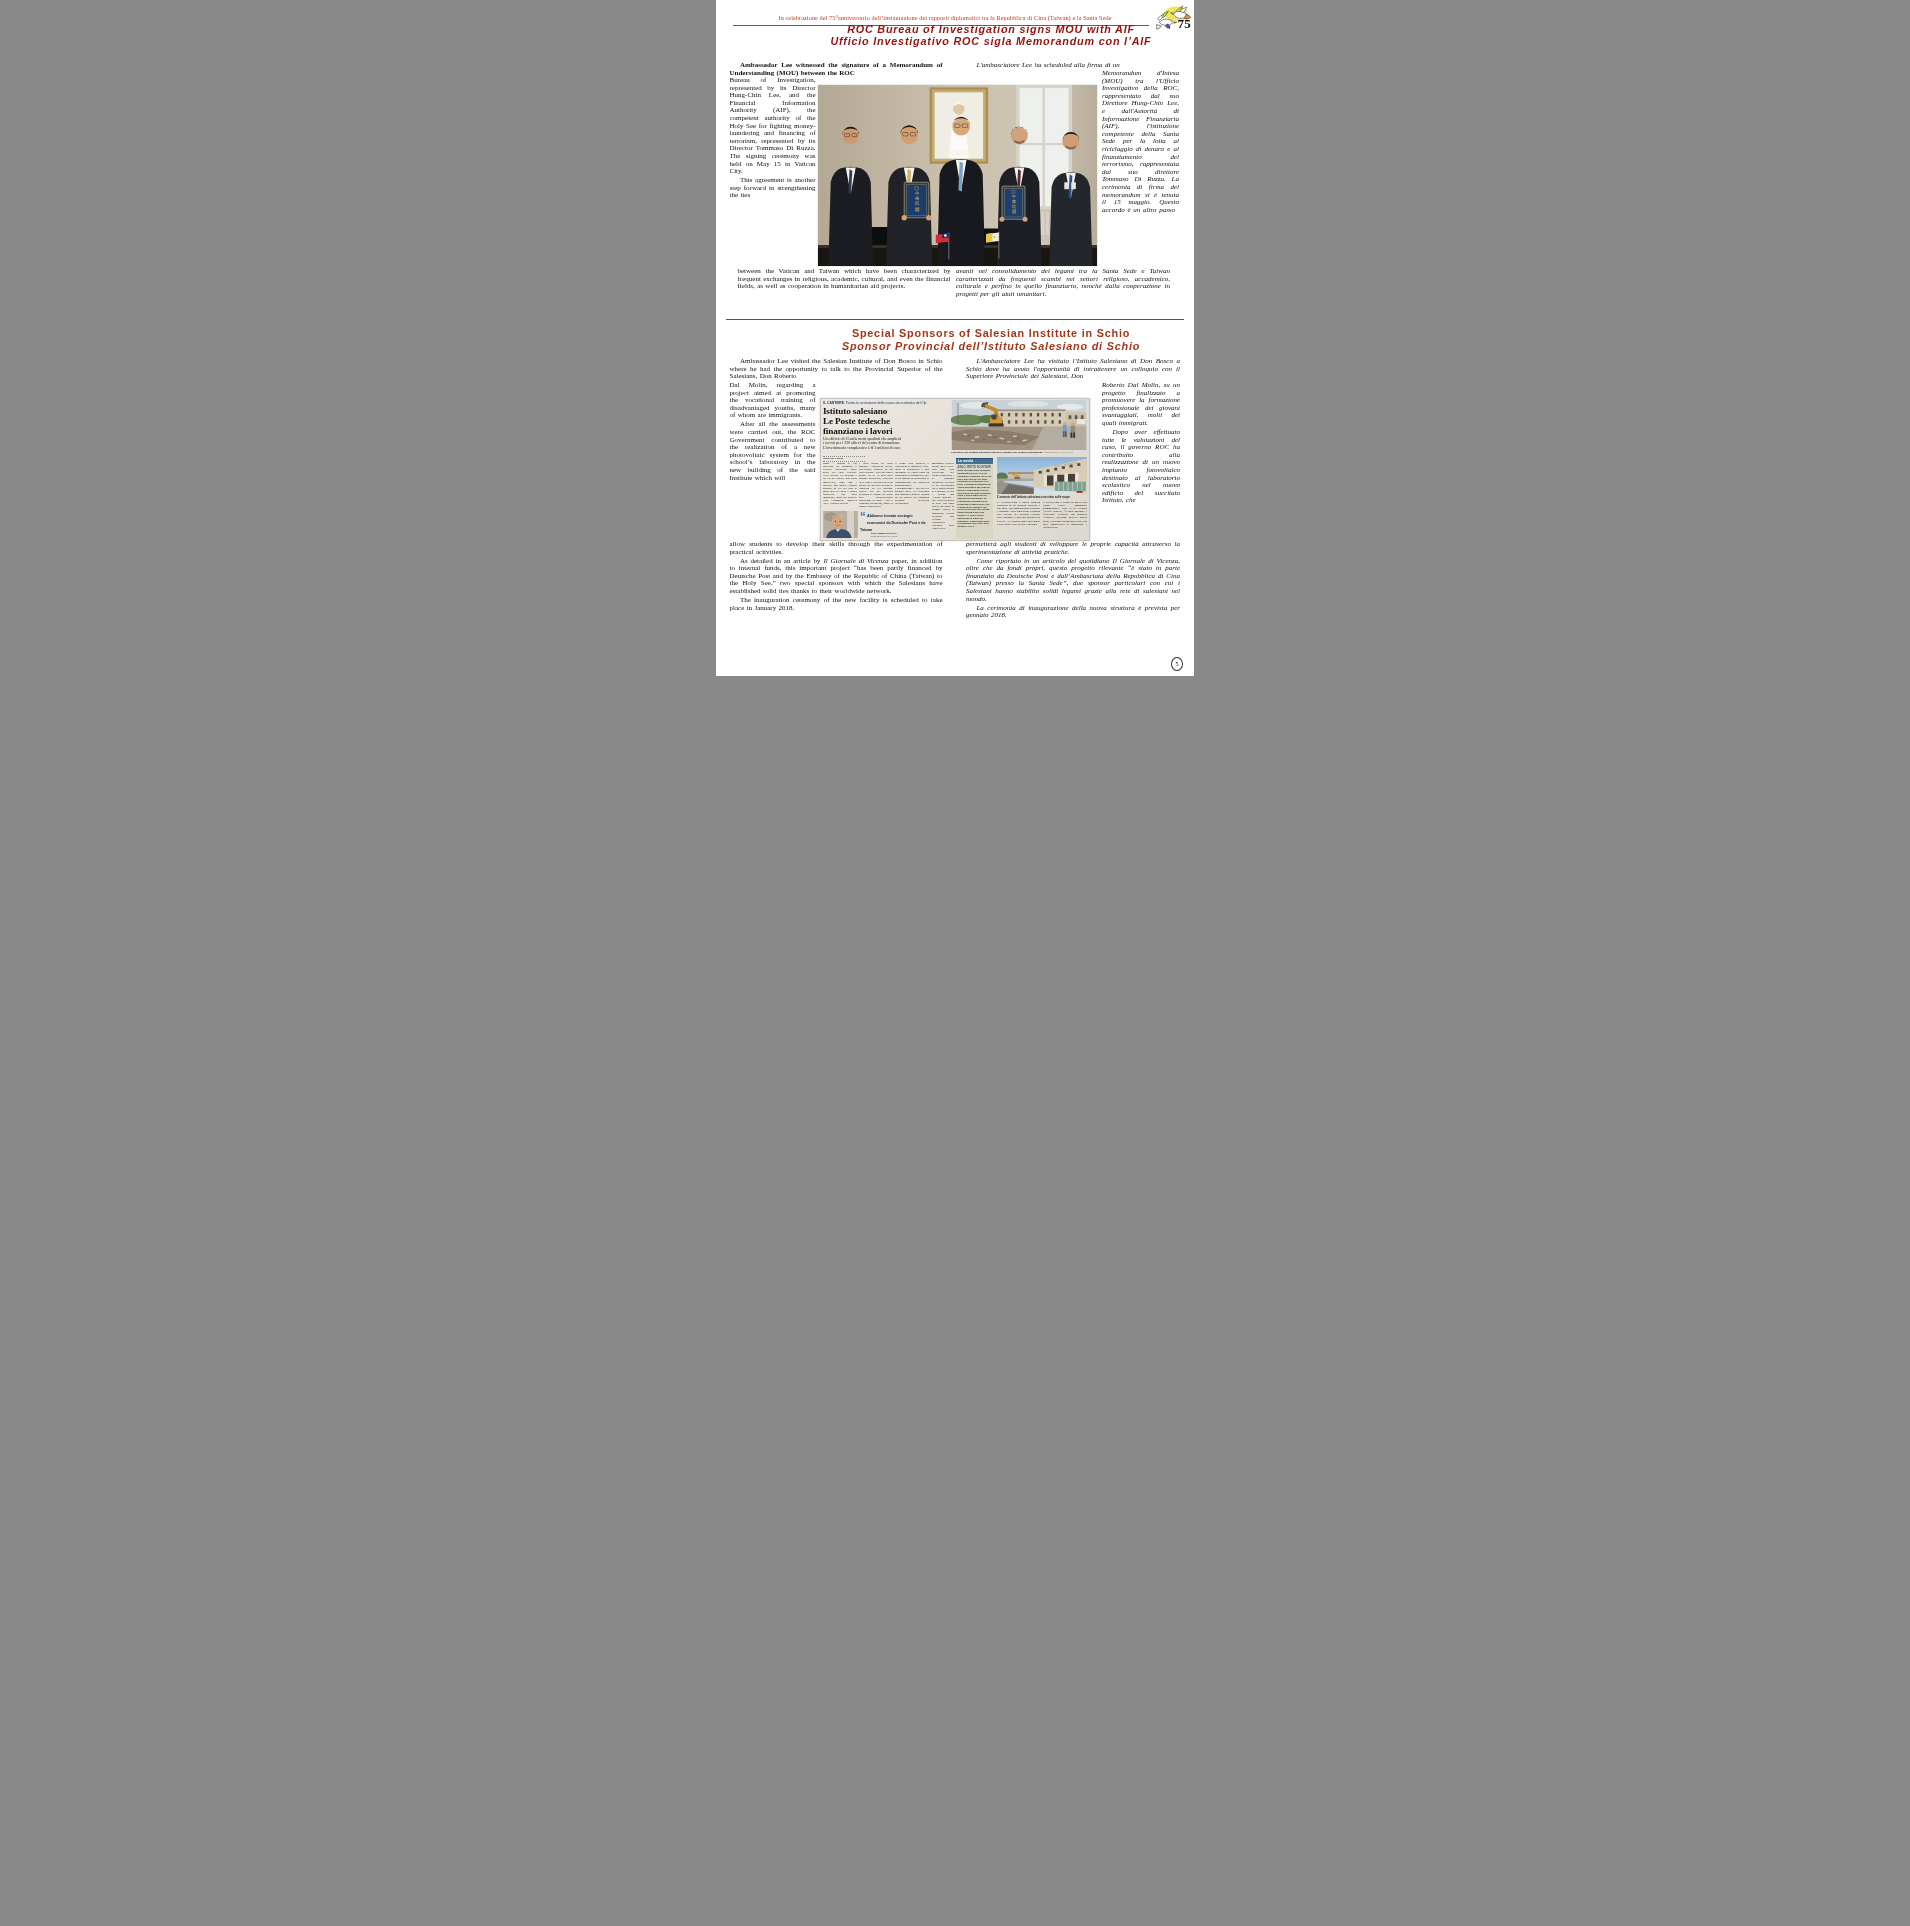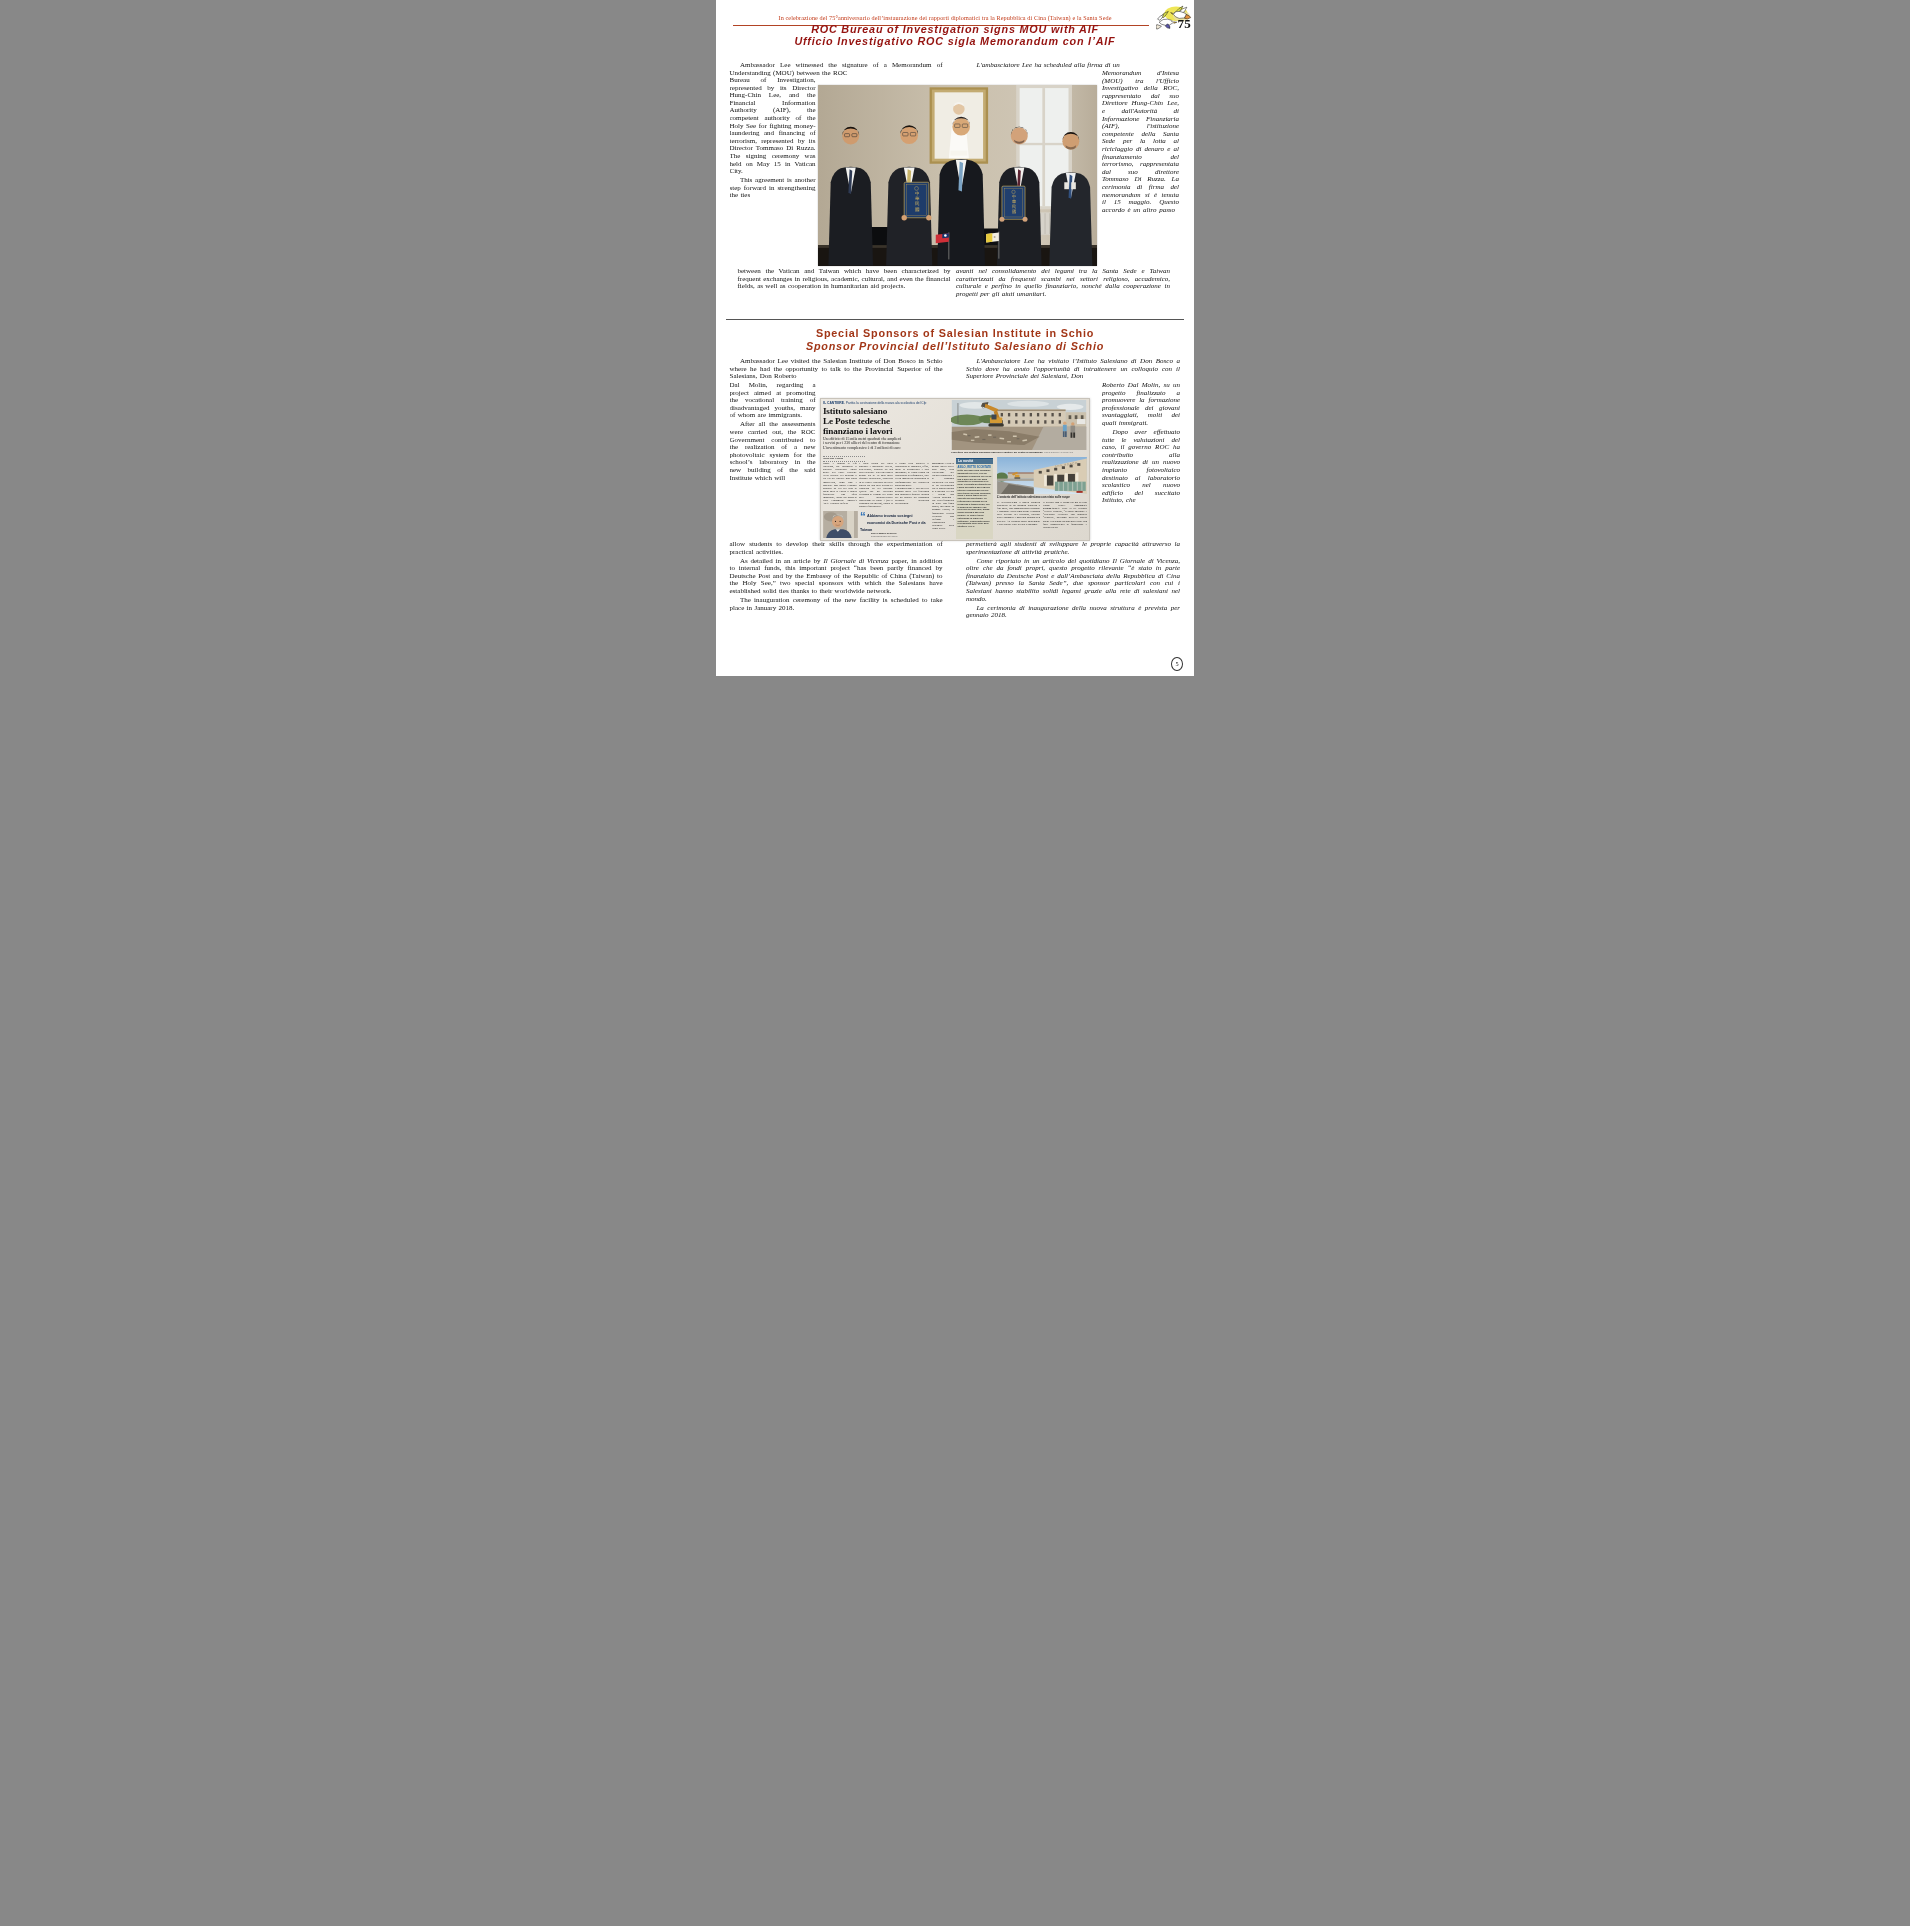--- a/index.html
+++ b/index.html
@@ -5,21 +5,21 @@
   html,body{margin:0;padding:0;background:#888;}
   #page{position:relative;width:478px;height:676px;background:#ffffff;margin:0 auto;overflow:hidden;
         font-family:"Liberation Serif",serif;color:#111;}
   .abs{position:absolute;}
   
   .hdr-text{top:14px;left:23px;width:412px;text-align:center;font-size:6.2px;color:#c23a18;letter-spacing:0.1px;}
   .hdr-rule{top:25px;left:17.3px;width:416px;height:0.8px;background:#b24324;}
   .logo{top:2.3px;right:0.8px;width:37px;height:32px;}
   
   .stitle{left:0;width:100%;text-align:center;font-family:"Liberation Sans",sans-serif;font-weight:bold;
-          letter-spacing:0.8px;font-size:10.8px;line-height:11.6px;}
+          letter-spacing:0.8px;font-size:10.8px;line-height:11.6px;padding-left:36px;}
   .t1{color:#951310;font-style:italic;}
   .t2a{color:#a23617;}
   .t2b{color:#a23617;font-style:italic;}
   
   .body-en,.body-it{font-size:7px;line-height:7.6px;text-align:justify;word-spacing:0.6px;}
   .body-it{font-style:italic;}
   .body-en p,.body-it p{margin:0 0 1.5px 0;}
   p.ind{text-indent:10.4px;}
   p.noind{text-indent:0;}
   .sep{left:9.6px;width:458px;height:0.4px;background:#555;}
@@ -86,21 +86,21 @@
       <path d="M30,56 Q38,62 36,68 Q28,68 24,62 Z" fill="#5a55a8"></path>
       <circle cx="40" cy="50" r="1" fill="#111" stroke="none"></circle>
       <path d="M46,51 L54,52 L46,55" fill="#e8b84a"></path>
     </g>
     <text x="56" y="66" font-family="Liberation Serif,serif" font-weight="bold" font-size="34" fill="#141414">75</text>
   </svg>
 
   <div class="abs stitle t1" style="top:24px;">ROC Bureau of Investigation signs MOU with AIF</div>
   <div class="abs stitle t1" style="top:36px;">Ufficio Investigativo ROC sigla Memorandum con l’AIF</div>
 
-  <div class="abs body-en" style="left:13.5px;top:62px;width:213px;">
+  <div class="abs body-en" style="left:13.5px;top:62px;width:213px;font-weight:bold;">
     <p class="ind">Ambassador Lee witnessed the signature of a Memorandum of Understanding (MOU) between the ROC</p>
   </div>
   <div class="abs body-en" style="left:13.5px;top:77px;width:86px;height:190px;overflow:hidden;">
     <p class="noind">Bureau of Investigation, represented by its Director Hung-Chin Lee, and the Financial Information Authority (AIF), the competent authority of the Holy See for fighting money-laundering and financing of terrorism, represented by its Director Tommaso Di Ruzza. The signing ceremony was held on May 15 in Vatican City.</p>
     <p class="ind">This agreement is another step forward in strengthening the ties</p>
   </div>
   <div class="abs body-en" style="left:13.5px;top:268px;width:213px;margin-left:8px;">
     <p class="noind">between the Vatican and Taiwan which have been characterized by frequent exchanges in religious, academic, cultural, and even the financial fields, as well as cooperation in humanitarian aid projects.</p>
   </div>
 

